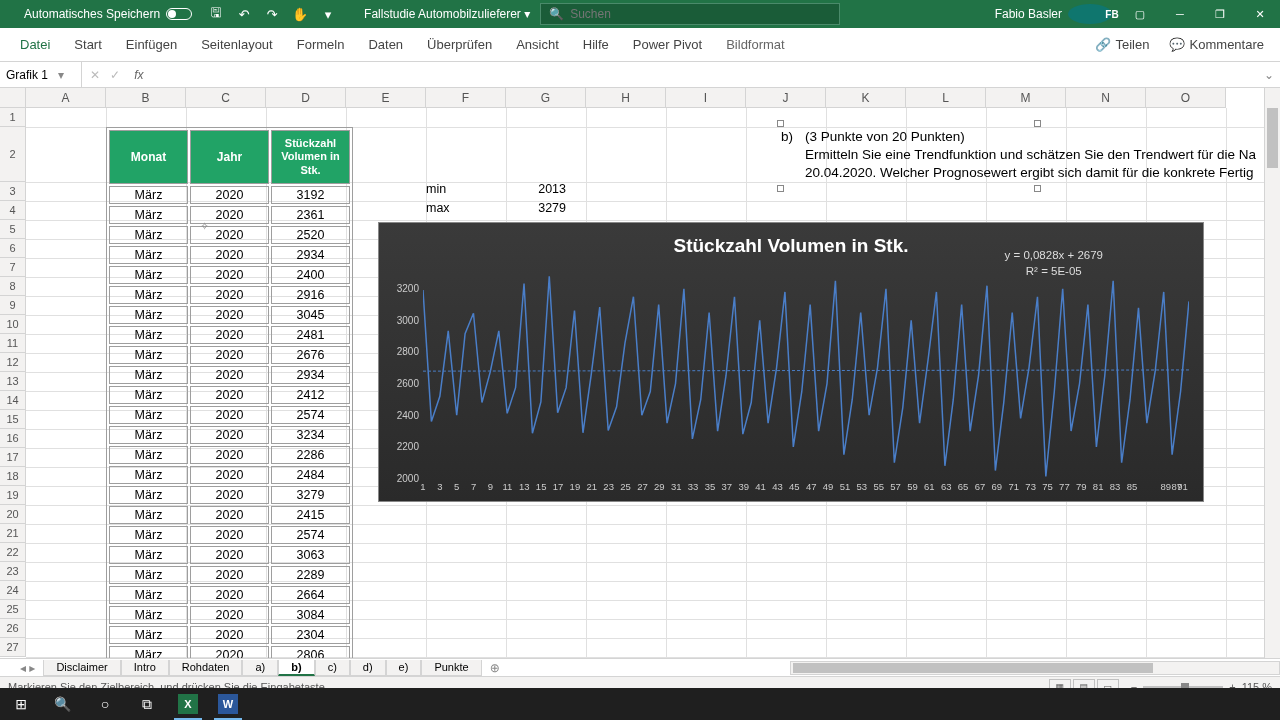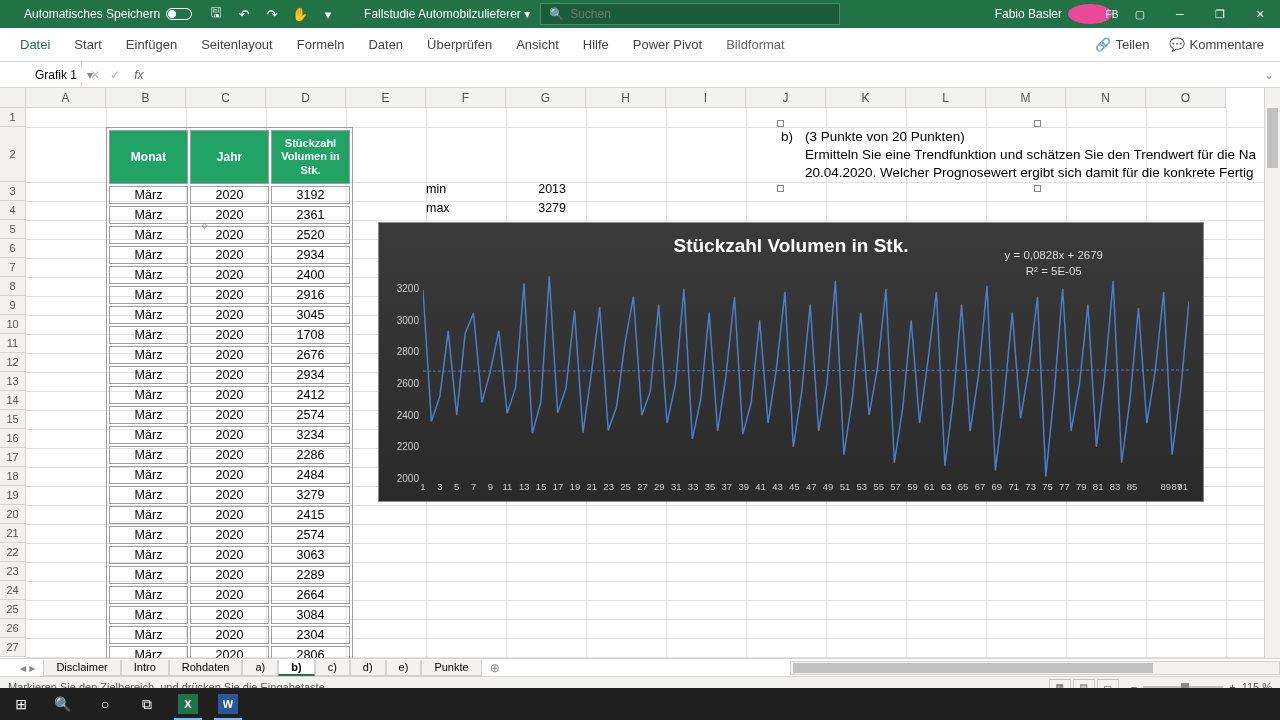--- a/index.html
+++ b/index.html
@@ -10,36 +10,36 @@
 .titlebar .autosave { display: flex; align-items: center; padding: 0 8px; gap: 6px; margin-left: 16px; }
 .autosave-toggle { width: 26px; height: 12px; border: 1px solid #fff; border-radius: 6px; position: relative; }
 .autosave-toggle::after { content: ''; position: absolute; width: 8px; height: 8px; background: #fff; border-radius: 50%; top: 1px; left: 1px; }
 .qat { display: flex; gap: 12px; padding: 0 8px; }
 .qat-icon { width: 16px; height: 16px; display: flex; align-items: center; justify-content: center; font-size: 13px; cursor: pointer; }
 .doc-title { flex: 0 0 auto; margin-left: 20px; margin-right: 10px; }
 .search-box { flex: 0 0 300px; height: 22px; background: #1a5c38; border: 1px solid #4a8a6a; display: flex; align-items: center; padding: 0 8px; gap: 6px; }
 .search-box input { background: transparent; border: none; color: #ccc; outline: none; width: 100%; font-size: 12px; }
 .titlebar-spacer { flex: 1; }
 .user { display: flex; align-items: center; gap: 6px; padding: 0 8px; }
-.user-avatar { width: 20px; height: 20px; border-radius: 50%; background: #ec4899; display: flex; align-items: center; justify-content: center; font-size: 10px; font-weight: normal; padding-left: 44px; }
+.user-avatar { width: 20px; height: 20px; border-radius: 50%; background: #0f766e; display: flex; align-items: center; justify-content: center; font-size: 10px; font-weight: bold; padding-left: 44px; }
 .win-controls { display: flex; }
 .win-btn { width: 40px; height: 28px; display: flex; align-items: center; justify-content: center; cursor: pointer; font-size: 11px; }
 
 
 .ribbon { height: 34px; background: #fff; border-bottom: 1px solid #d4d4d4; display: flex; align-items: center; padding: 0 8px; }
 .ribbon-tab { padding: 4px 12px; cursor: pointer; font-size: 13px; color: #444; }
 .ribbon-tab.file { color: #217346; font-weight: 400; }
 .ribbon-tab.contextual { color: #666; }
 .ribbon-right { margin-left: auto; display: flex; gap: 4px; }
 .ribbon-right .rbtn { padding: 3px 8px; display: flex; align-items: center; gap: 4px; font-size: 13px; color: #444; cursor: pointer; }
 
 
 .formula-bar { height: 26px; background: #fff; border-bottom: 1px solid #d4d4d4; display: flex; align-items: center; }
 .name-box { width: 82px; border-right: 1px solid #d4d4d4; padding: 0 6px; font-size: 12px; display: flex; align-items: center; height: 100%; }
-.name-box input { border: none; outline: none; width: 52px; font-size: 12px; margin-left: 29px; }
+.name-box input { border: none; outline: none; width: 52px; font-size: 12px; }
 .fx-controls { display: flex; align-items: center; padding: 0 8px; gap: 10px; color: #888; }
 .fx-label { font-style: italic; color: #666; font-size: 12px; margin-left: 4px; }
 .formula-input { flex: 1; border: none; outline: none; padding: 0 6px; font-size: 12px; }
 
 
 .grid-area { position: relative; height: 570px; background: #fff; overflow: hidden; }
 .corner { position: absolute; left: 0; top: 0; width: 26px; height: 20px; background: #f3f2f1; border-right: 1px solid #d4d4d4; border-bottom: 1px solid #d4d4d4; }
 .col-headers { position: absolute; left: 26px; top: 0; right: 16px; height: 20px; display: flex; }
 .col-h { background: #f3f2f1; border-right: 1px solid #d4d4d4; border-bottom: 1px solid #d4d4d4; display: flex; align-items: center; justify-content: center; font-size: 12px; color: #555; }
 .row-headers { position: absolute; left: 0; top: 20px; width: 26px; }
@@ -307,21 +307,21 @@
             <td>2916</td>
           </tr>
           <tr>
             <td>März</td>
             <td>2020</td>
             <td>3045</td>
           </tr>
           <tr>
             <td>März</td>
             <td>2020</td>
-            <td>1708</td>
+            <td>2481</td>
           </tr>
           <tr>
             <td>März</td>
             <td>2020</td>
             <td>2676</td>
           </tr>
           <tr>
             <td>März</td>
             <td>2020</td>
             <td>2934</td>

